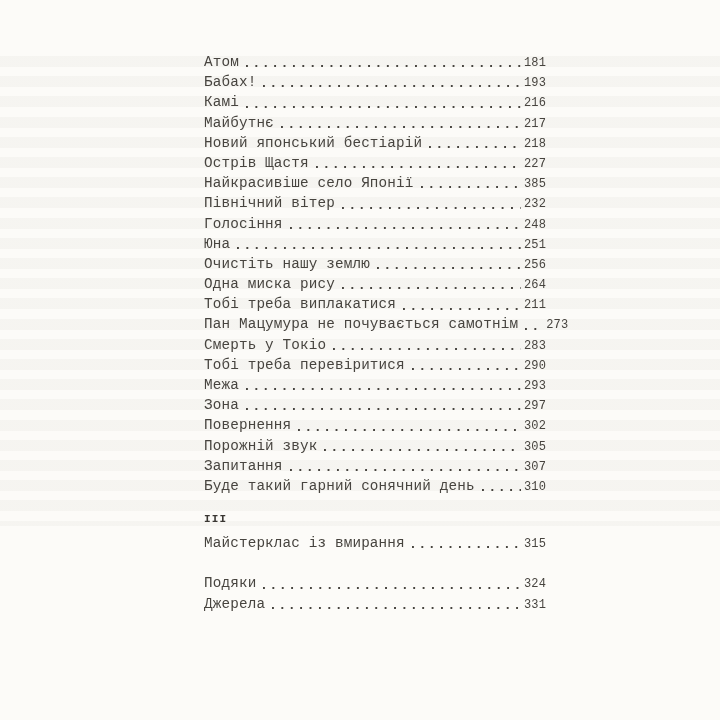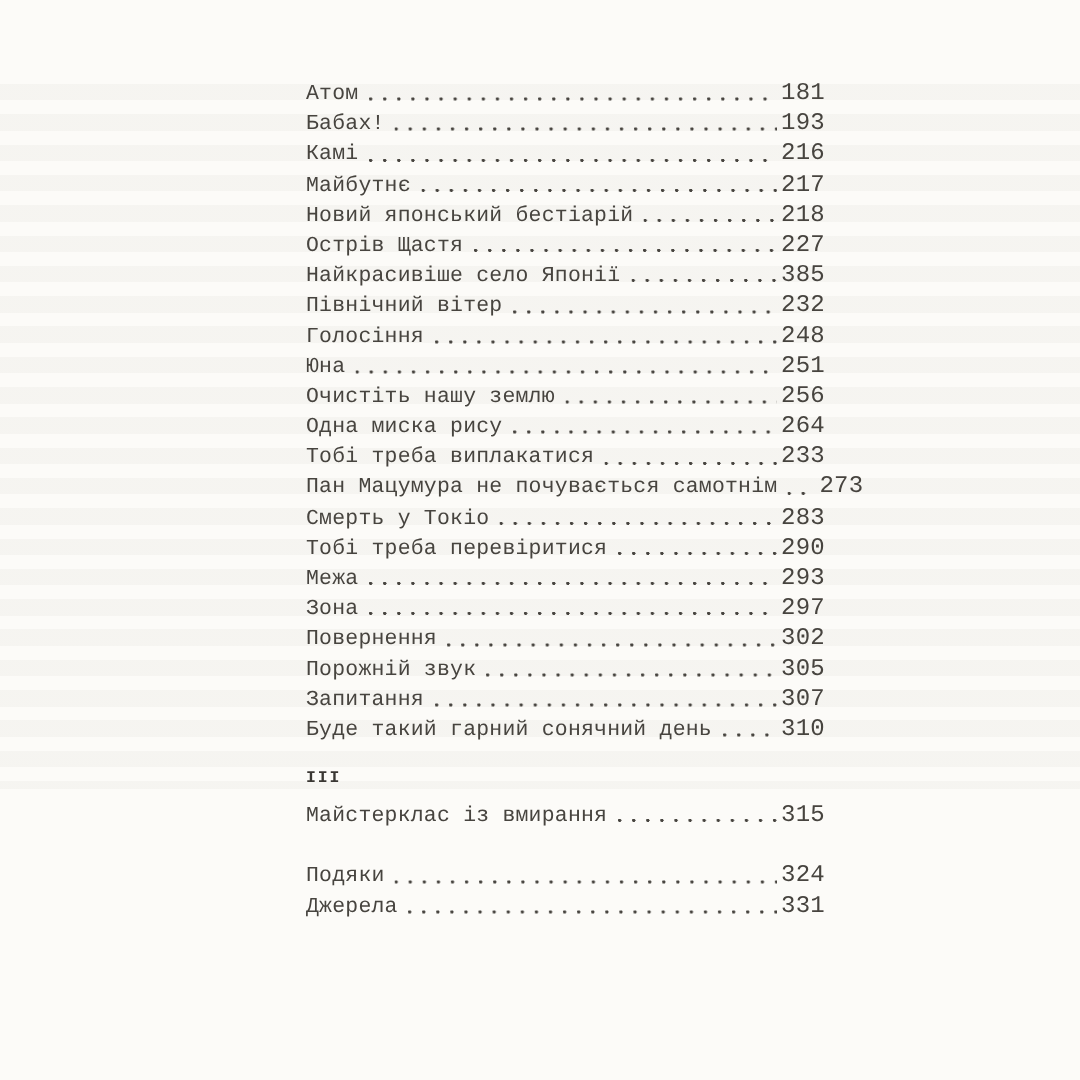--- a/index.html
+++ b/index.html
@@ -53,22 +53,22 @@
     min-width: 18px;
     background-image: radial-gradient(circle at 1.1px 1.1px,
       var(--text-color, #47443f) 1.0px, rgba(0,0,0,0) 1.35px);
     background-size: 9.4px 2.4px;
     background-repeat: repeat-x;
     background-position: left 0 bottom 4.5px;
   }
   .num {
     flex: 0 0 auto;
     min-width: 26px;
-    text-align: center;
-    font-size: 16px;
+    text-align: left;
+    font-size: 12px;
   }
   .sec-heading {
     margin: 14px 0 5px 0;
     font-size: 11px;
     font-weight: bold;
     line-height: 18px;
     letter-spacing: 1.2px;
     color: var(--heading-color, #3a3733);
   }
   .backmatter {
@@ -150,21 +150,21 @@
 
   <div class="row">
     <span class="title">Одна миска рису</span>
     <span class="leader"></span>
     <span class="num">264</span>
   </div>
 
   <div class="row">
     <span class="title">Тобі треба виплакатися</span>
     <span class="leader"></span>
-    <span class="num">233</span>
+    <span class="num">211</span>
   </div>
 
   <div class="row">
     <span class="title">Пан Мацумура не почувається самотнім</span>
     <span class="leader"></span>
     <span class="num">273</span>
   </div>
 
   <div class="row">
     <span class="title">Смерть у Токіо</span>

